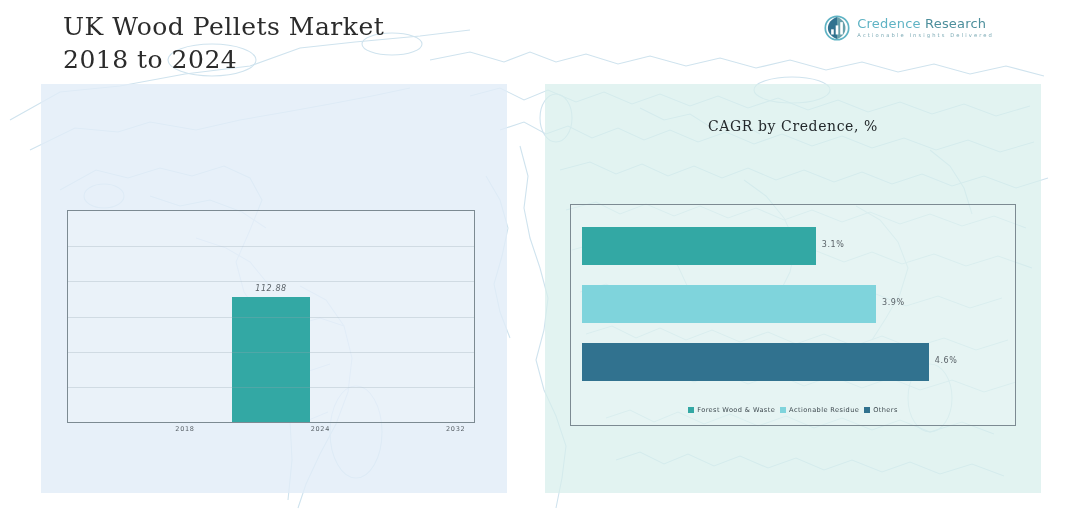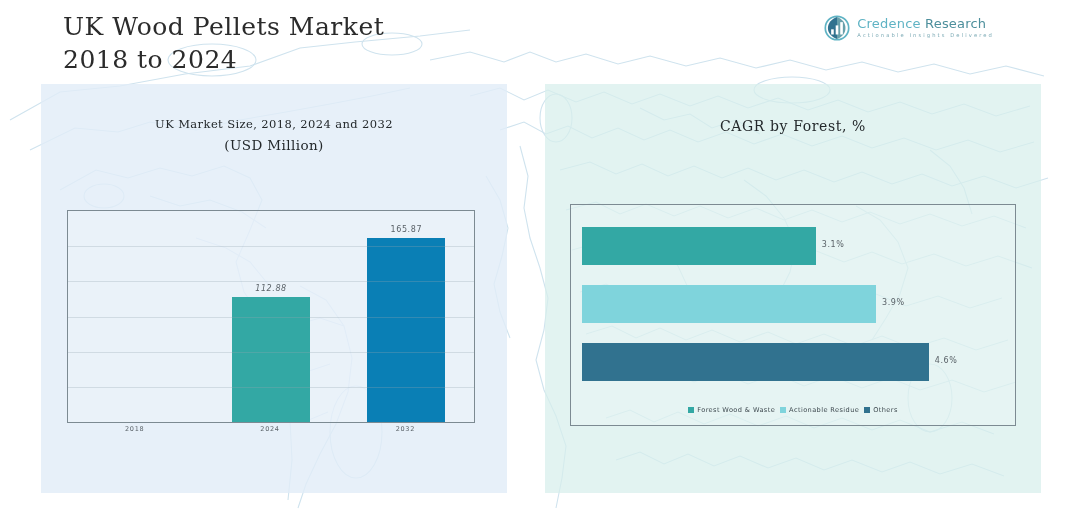--- a/index.html
+++ b/index.html
@@ -40,21 +40,21 @@
   .gridline{position:absolute;left:0;right:0;height:1px;background:rgba(150,165,175,.30);}
   
   .vbar-area{position:absolute;left:0;top:0;right:0;bottom:0;}
   .vbar-group{position:absolute;bottom:0;display:flex;flex-direction:column;align-items:center;}
   .vbar{width:100%;}
   .vbar-val{
     position:absolute;width:120px;left:50%;margin-left:-60px;text-align:center;
     font-family:"DejaVu Sans", sans-serif;font-size:8px;color:#5a6268;letter-spacing:.6px;
   }
   .vcat{
-    position:absolute;width:120px;left:50%;margin-left:-60px;text-align:center;top:4px;
+    position:absolute;width:120px;left:50%;margin-left:-60px;text-align:right;top:4px;
     font-family:"DejaVu Sans", sans-serif;font-size:6.5px;color:#5a6268;letter-spacing:.7px;
   }
   .xaxis-row{position:absolute;left:26px;top:337px;width:406px;height:20px;}
   
   .hbar{position:absolute;left:11px;}
   .hbar-val{
     position:absolute;font-family:"DejaVu Sans", sans-serif;font-size:8px;
     color:#5a6268;letter-spacing:.6px;white-space:nowrap;
   }
   .legend{
@@ -120,51 +120,43 @@
     <rect x="18" y="16" width="4" height="14" fill="#ffffff"></rect>
     <rect x="25" y="11" width="4" height="19" fill="#ffffff"></rect>
   </svg>
   <span class="logo-txt">
     <span class="logo-name"><b>Credence</b><span> Research</span></span>
     <span class="logo-tag">Actionable Insights Delivered</span>
   </span>
 </div>
 
 <div class="panel" id="panel-left">
-  <div class="panel-title" id="left-title">
-    <span>UK Market Size, 2018, 2024 and 2032</span><br>
-    <span class="big">(USD Million)</span>
-  </div>
 
   <div class="plotbox" id="plot-left">
     <div class="vbar-area" id="vbars">
         <div class="vbar-group" style="left: 164px; width: 78px; height: 125.356px;">
           <div class="vbar" style="height: 125.356px; background: rgb(51, 168, 164);"></div>
           <div class="vbar-val" style="bottom: 129.356px; font-style: italic;">112.88</div>
-        </div>
-        <div class="vbar-group" style="left: 299.333px; width: 78px; height: 184.203px;">
-          <div class="vbar" style="height: 184.203px; background: rgb(10, 127, 181);"></div>
-          <div class="vbar-val" style="bottom: 188.203px;">165.87</div>
         </div>
       </div>
   <div class="gridline" style="top: 35.1667px;"></div>
       <div class="gridline" style="top: 70.3333px;"></div>
       <div class="gridline" style="top: 105.5px;"></div>
       <div class="gridline" style="top: 140.667px;"></div>
       <div class="gridline" style="top: 175.833px;"></div>
     </div>
   <div class="xaxis-row" id="xaxis">
       <div class="vcat" style="left: 67.6667px; margin-left: -60px;">2018</div>
       <div class="vcat" style="left: 203px; margin-left: -60px;">2024</div>
       <div class="vcat" style="left: 338.333px; margin-left: -60px;">2032</div>
     </div>
 </div>
 
 <div class="panel" id="panel-right">
-  <div class="panel-title" id="right-title">CAGR by Forest, %</div>
+  <div class="panel-title" id="right-title">CAGR by Credence, %</div>
 
   <div class="plotbox" id="plot-right">
       <div class="hbar" style="top: 22px; width: 233.692px; height: 38px; background: rgb(51, 168, 164);"></div>
       <div class="hbar-val" style="left: 250.692px; top: 35px;">3.1%</div>
       <div class="hbar" style="top: 80px; width: 294px; height: 38px; background: rgb(127, 212, 220);"></div>
       <div class="hbar-val" style="left: 311px; top: 93px;">3.9%</div>
       <div class="hbar" style="top: 138px; width: 346.769px; height: 38px; background: rgb(49, 114, 143);"></div>
       <div class="hbar-val" style="left: 363.769px; top: 151px;">4.6%</div>
     </div>
   <div class="legend" id="cagr-legend" style="top:322px;">

